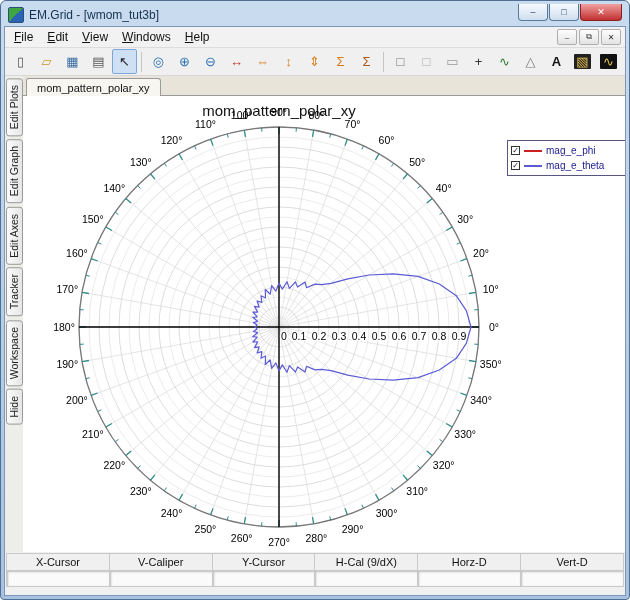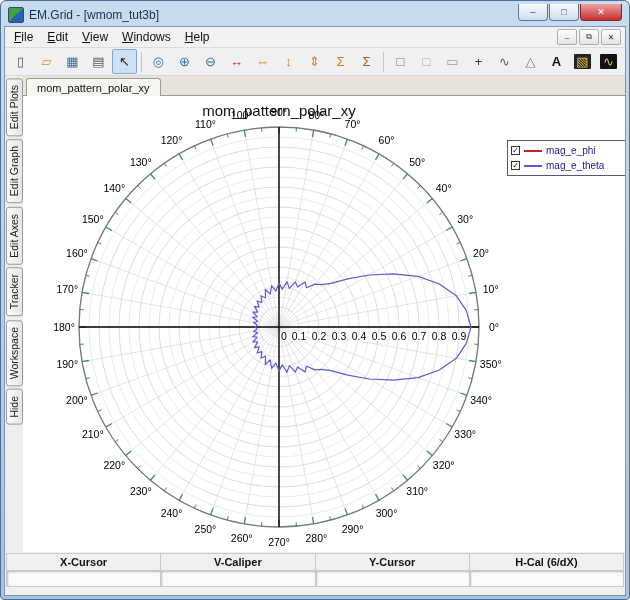--- a/index.html
+++ b/index.html
@@ -51,21 +51,21 @@
   
   .legend{position:absolute;left:484px;top:44px;width:122px;box-sizing:border-box;background:#ffffff;
     border:1px solid #55557f;padding:2px 3px;}
   .lg-row{display:flex;align-items:center;gap:4px;height:15px;}
   .lg-check{width:9px;height:9px;box-sizing:border-box;border:1px solid #333;background:#fff;
     font-size:8px;line-height:7px;text-align:center;color:#111;}
   .lg-line{width:18px;height:2px;}
   .lg-label{font-size:10px;color:#1a1a8c;}
   
   .status-wrap{padding:1px 1px 8px 1px;background:#f0f0f0;}
-  .statusbar{display:flex;border:1px solid #c9c9c9;background:#f0f0f0;font-weight:bold;}
+  .statusbar{display:flex;border:1px solid #c9c9c9;background:#f0f0f0;}
   .st-col{flex:1;border-right:1px solid #c9c9c9;min-width:0;}
   .st-col:last-child{border-right:none;}
   .st-head{height:16px;line-height:16px;font-size:11px;text-align:center;color:#111;
     background:#f0f0f0;border-bottom:1px solid #c9c9c9;white-space:nowrap;overflow:hidden;}
   .st-val{height:15px;background:#fafafa;box-shadow:inset 1px 1px 2px rgba(0,0,0,0.25);}
 </style>
 </head>
 <body>
 
 <div class="window">
@@ -404,20 +404,28 @@
           </div>
           <div class="st-col">
             <div class="st-head">V-Caliper</div>
             <div class="st-val"></div>
           </div>
           <div class="st-col">
             <div class="st-head">Y-Cursor</div>
             <div class="st-val"></div>
           </div>
           <div class="st-col">
-            <div class="st-head">H-Cal (6/dX)</div>
+            <div class="st-head">H-Cal (9/dX)</div>
+            <div class="st-val"></div>
+          </div>
+          <div class="st-col">
+            <div class="st-head">Horz-D</div>
+            <div class="st-val"></div>
+          </div>
+          <div class="st-col">
+            <div class="st-head">Vert-D</div>
             <div class="st-val"></div>
           </div>
         </div>
     </div>
 
   </div>
 </div>
 
 </body></html>

